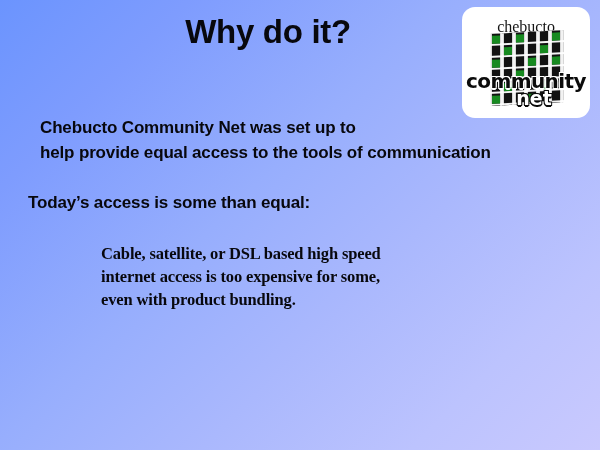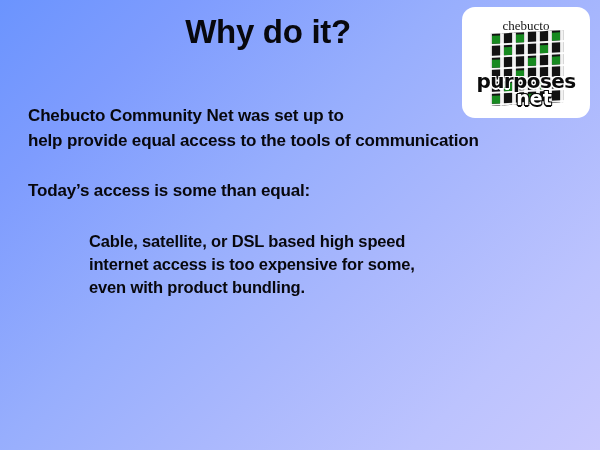--- a/index.html
+++ b/index.html
@@ -61,21 +61,21 @@
     width: 128px;
     height: 111px;
   }
   .logo-chebucto {
     position: absolute;
     top: 12px;
     left: 0;
     width: 128px;
     text-align: center;
     font-family: "Liberation Serif", serif;
-    font-size: 13px;
+    font-size: 16px;
     color: #151515;
     letter-spacing: 0px;
     line-height: 1;
   }
   
   .logo-grid {
     position: absolute;
     left: 28px;
     top: 25px;
     width: 74px;
@@ -135,37 +135,38 @@
     width: 556px;
   }
   .para {
     font-size: 17px;
     font-weight: bold;
     color: #08080d;
     line-height: 25px;
     letter-spacing: -0.15px;
     white-space: pre-line;
   }
-  .para.lead      { margin: 0; }
+  .para.lead      { margin: 12px; }
   .para.question  { margin: 25px 0 0 0; }
 
   #indented-block {
     position: absolute;
     left: 85px;
     top: 226px;
     width: 505px;
   }
   .sub-para {
     font-size: 16.5px;
     font-weight: bold;
     color: #08080d;
     line-height: 23px;
     letter-spacing: -0.15px;
     white-space: pre-line;
-    margin: 4px;
+    margin: 16px;
+    font-family: Liberation Serif, serif;
   }
   .sub-para.second { margin-top: 25px; }
 </style>
 </head>
 <body>
 
 <div id="slide">
 
   <div id="slide-title">Why do it?</div>
 
@@ -180,21 +181,21 @@
         <span class="g" style="left:50px; top:14px;"></span>
         <span class="g" style="left:2px;  top:26px;"></span>
         <span class="g" style="left:38px; top:26px;"></span>
         <span class="g" style="left:62px; top:26px;"></span>
         <span class="g" style="left:26px; top:38px;"></span>
         <span class="g" style="left:50px; top:50px;"></span>
         <span class="g" style="left:14px; top:50px;"></span>
         <span class="g" style="left:2px;  top:62px;"></span>
         <span class="g" style="left:38px; top:62px;"></span>
       </div>
-      <div class="logo-community">purposes</div>
+      <div class="logo-community">community</div>
       <div class="logo-net">net</div>
     </div>
   </div>
 
   <div id="body-copy">
     <p class="para lead">Chebucto Community Net was set up to
 help provide equal access to the tools of communication</p>
     <p class="para question">Today’s access is some than equal:</p>
   </div>
 

